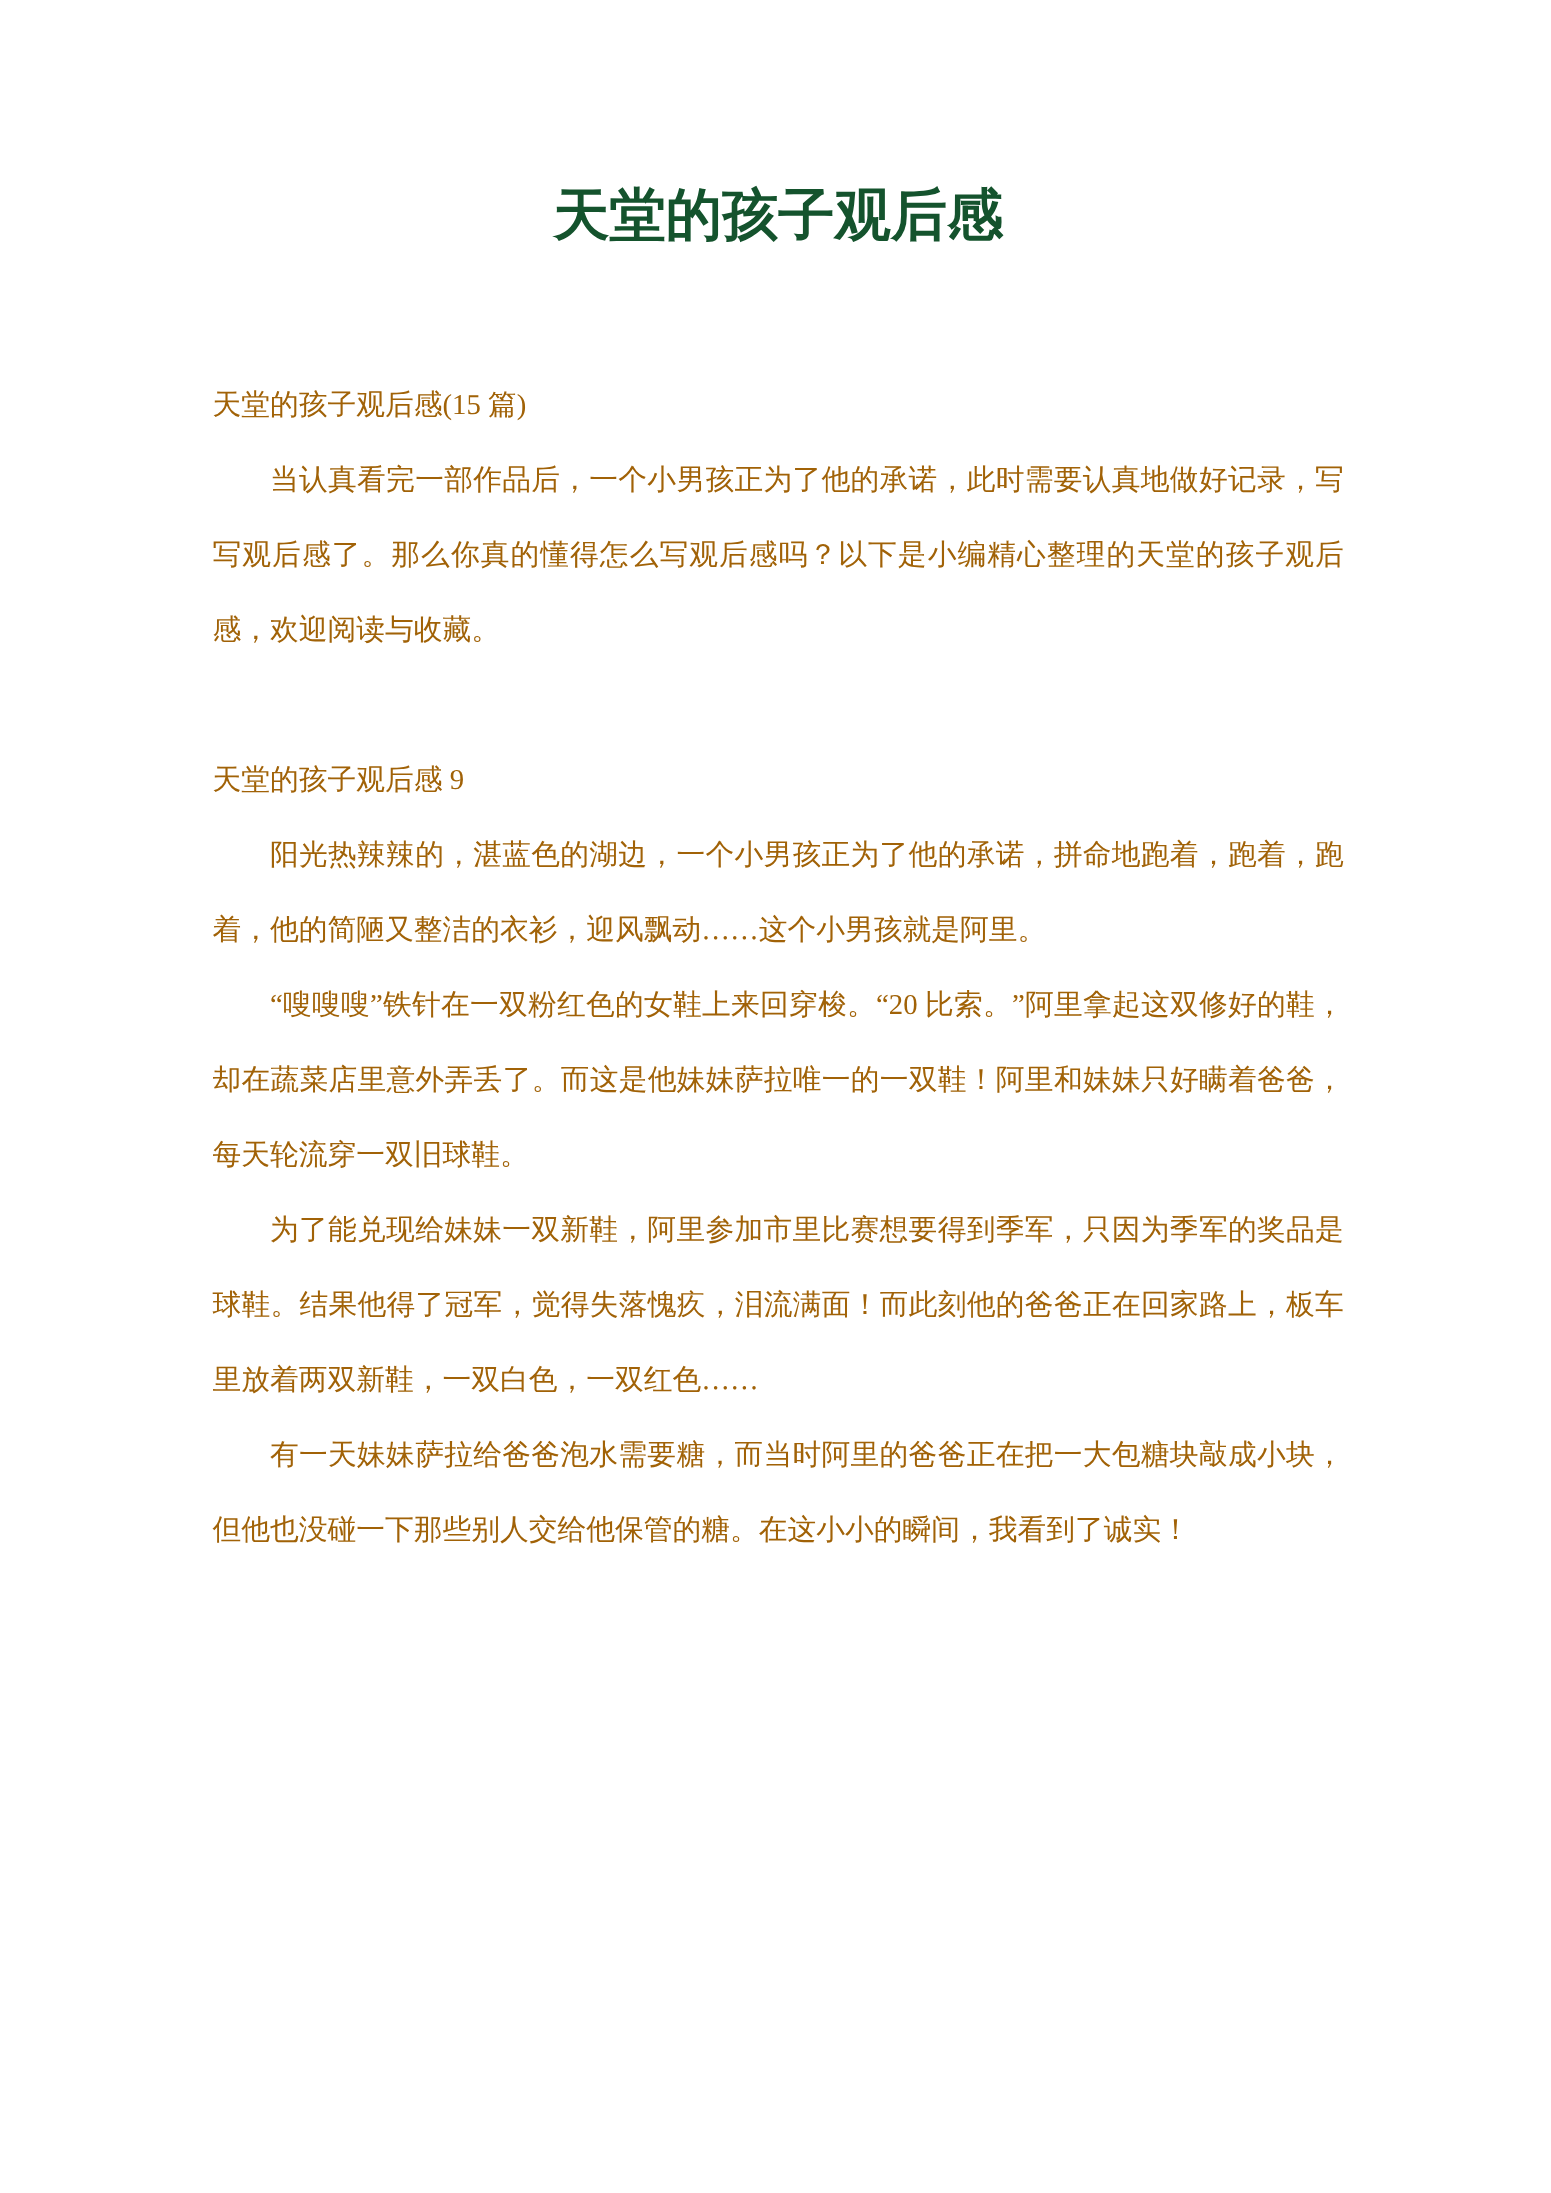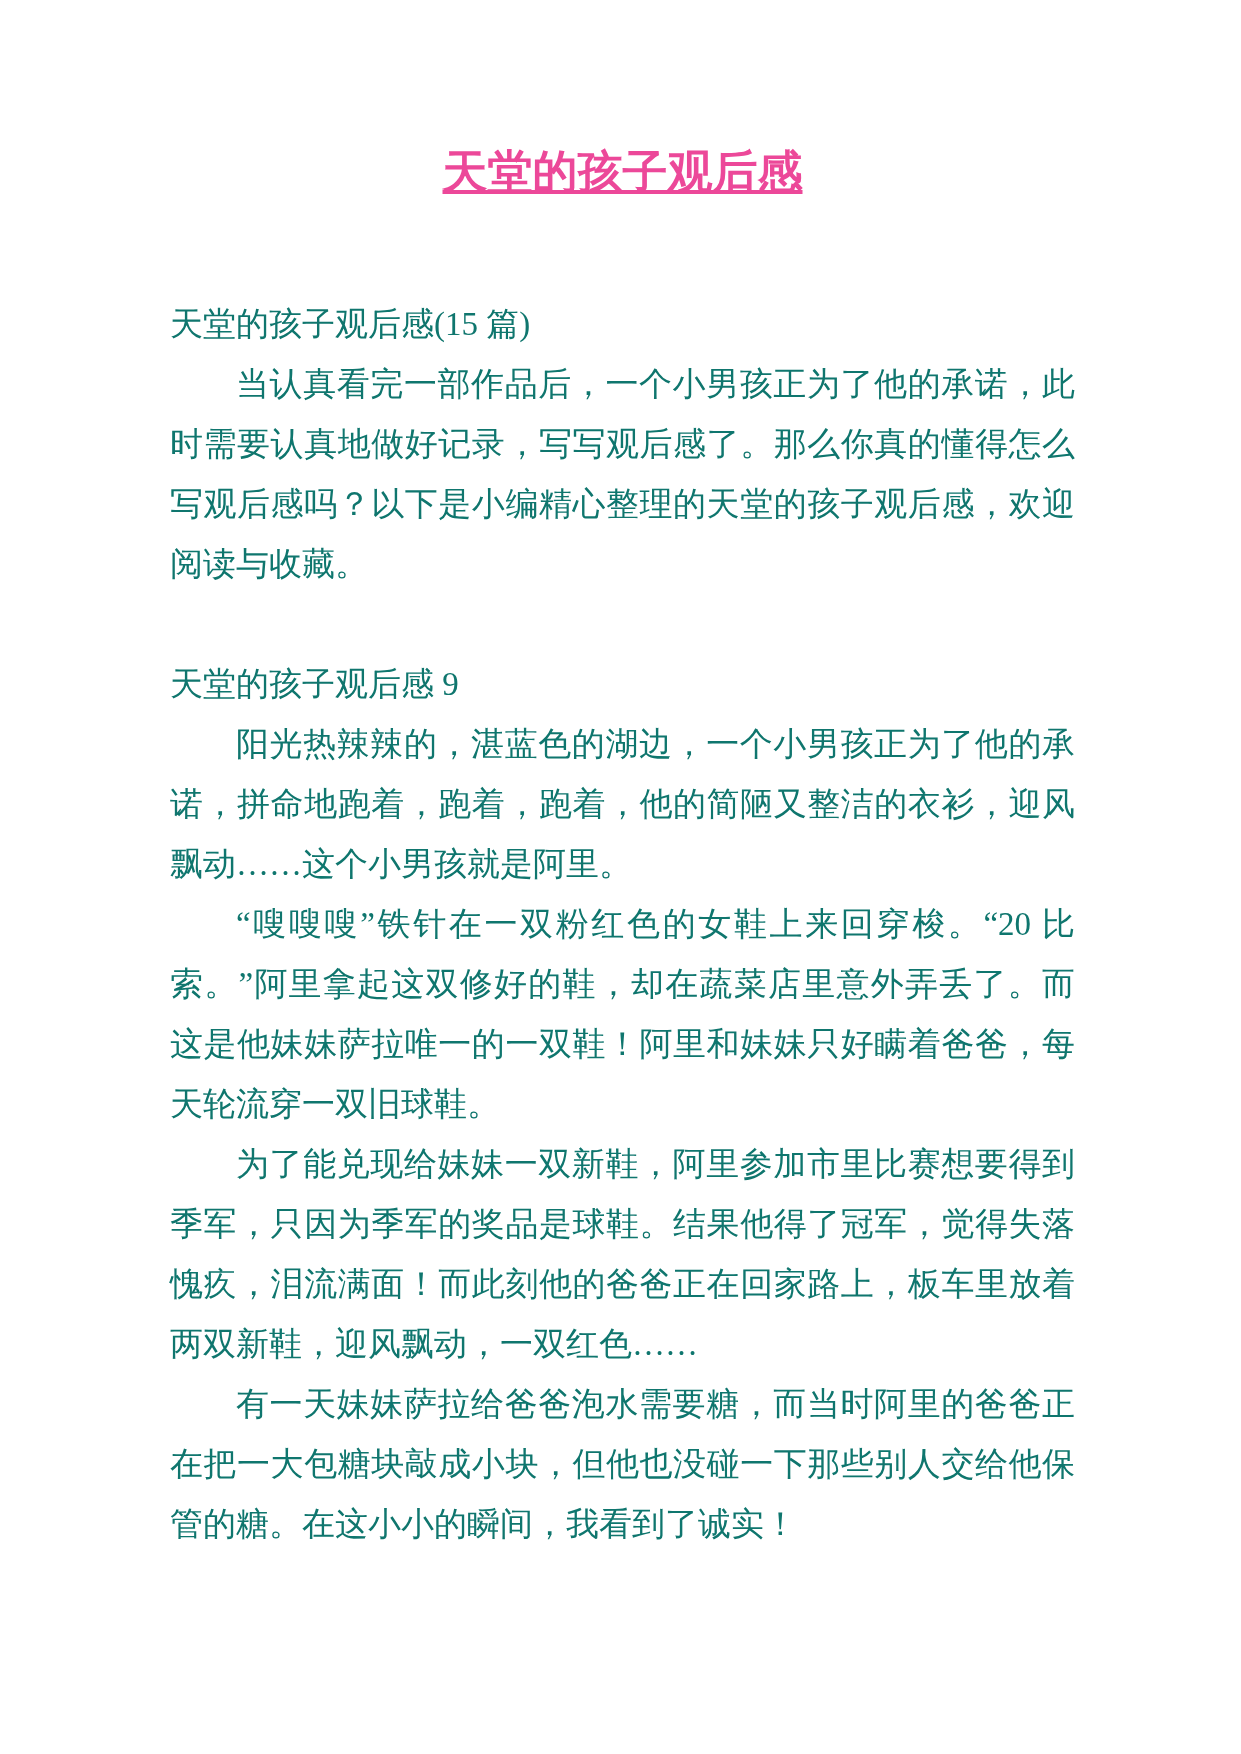--- a/index.html
+++ b/index.html
@@ -20,30 +20,29 @@
     height: 1754px;
     padding: 142px 166px 0 170px;
     background: #ffffff;
   }
   .doc-title {
     margin: 0 0 92px 0;
     font-size: 45px;
     line-height: 60px;
     font-weight: bold;
     text-align: center;
-    color: #ec4899;
-    text-decoration: underline;
+    color: #14532d;
   }
   .para {
     margin: 0;
-    font-size: 33px;
+    font-size: 23px;
     line-height: 60px;
     text-align: justify;
     text-justify: inter-ideograph;
-    color: #0f766e;
+    color: #a16207;
     word-break: break-all;
   }
   .indent {
     text-indent: 2em;
   }
   .space-before {
     margin-top: 60px;
   }
 </style>
 </head>
@@ -55,17 +54,17 @@
   <p class="para">天堂的孩子观后感(15 篇)</p>
 
   <p class="para indent">当认真看完一部作品后，一个小男孩正为了他的承诺，此时需要认真地做好记录，写写观后感了。那么你真的懂得怎么写观后感吗？以下是小编精心整理的天堂的孩子观后感，欢迎阅读与收藏。</p>
 
   <p class="para space-before">天堂的孩子观后感 9</p>
 
   <p class="para indent">阳光热辣辣的，湛蓝色的湖边，一个小男孩正为了他的承诺，拼命地跑着，跑着，跑着，他的简陋又整洁的衣衫，迎风飘动……这个小男孩就是阿里。</p>
 
   <p class="para indent">“嗖嗖嗖”铁针在一双粉红色的女鞋上来回穿梭。“20 比索。”阿里拿起这双修好的鞋，却在蔬菜店里意外弄丢了。而这是他妹妹萨拉唯一的一双鞋！阿里和妹妹只好瞒着爸爸，每天轮流穿一双旧球鞋。</p>
 
-  <p class="para indent">为了能兑现给妹妹一双新鞋，阿里参加市里比赛想要得到季军，只因为季军的奖品是球鞋。结果他得了冠军，觉得失落愧疚，泪流满面！而此刻他的爸爸正在回家路上，板车里放着两双新鞋，迎风飘动，一双红色……</p>
+  <p class="para indent">为了能兑现给妹妹一双新鞋，阿里参加市里比赛想要得到季军，只因为季军的奖品是球鞋。结果他得了冠军，觉得失落愧疚，泪流满面！而此刻他的爸爸正在回家路上，板车里放着两双新鞋，一双白色，一双红色……</p>
 
 
   <p class="para indent">有一天妹妹萨拉给爸爸泡水需要糖，而当时阿里的爸爸正在把一大包糖块敲成小块，但他也没碰一下那些别人交给他保管的糖。在这小小的瞬间，我看到了诚实！</p>
 </div>
 
 </body></html>

